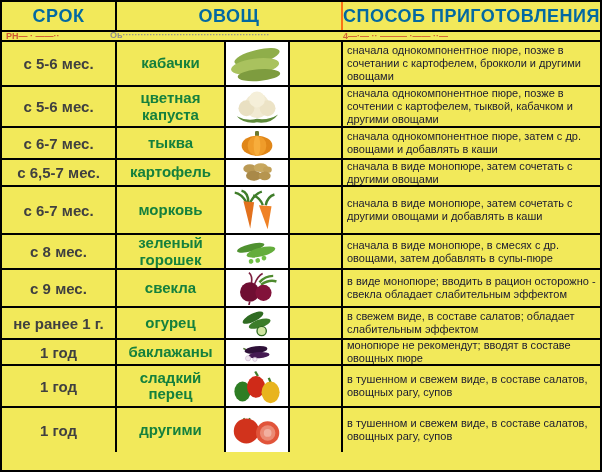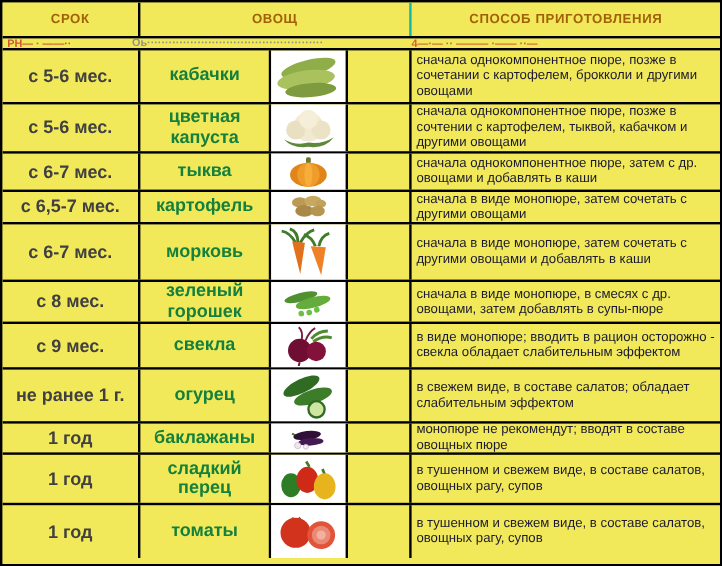--- a/index.html
+++ b/index.html
@@ -13,25 +13,25 @@
     background:#F2E95A;
     border:2px solid #000;
     display:flex;flex-direction:column;overflow:hidden;
   }
   .hrow{
     display:grid;grid-template-columns:115px 109px 64px 53px 1fr;
     height:30px;box-sizing:border-box;border-bottom:2px solid #000;
   }
   .hcell{
     display:flex;align-items:center;justify-content:center;
-    font-weight:bold;font-size:11px;color:#a16207;letter-spacing:.5px;
+    font-weight:bold;font-size:18px;color:#0369a1;letter-spacing:.5px;
     box-sizing:border-box;
   }
   .hcell.term{grid-column:1;border-right:2px solid #000;}
-  .hcell.veg{grid-column:2 / span 3;border-right:2px solid #14b8a6;}
+  .hcell.veg{grid-column:2 / span 3;border-right:2px solid #f97316;}
   .hcell.method{grid-column:5;}
   .wmrow{
     position:relative;height:10px;box-sizing:border-box;
     border-bottom:2px solid #000;overflow:hidden;
     font-size:9px;line-height:9px;white-space:nowrap;
   }
   .wm-red{position:absolute;left:4px;top:0;color:rgba(196,40,36,.75);font-weight:bold;}
   .wm-blue{position:absolute;left:108px;top:-1px;color:rgba(64,70,190,.55);font-weight:bold;}
   .wm-red2{position:absolute;left:341px;top:0;color:rgba(196,40,36,.7);font-weight:bold;}
   .row{
@@ -192,21 +192,21 @@
           </g>
           <circle cx="22" cy="26" r="12" fill="#6f0e32"></circle>
           <circle cx="39" cy="27" r="10" fill="#82123a"></circle>
           <path d="M22 38 L21 42" stroke="#6f0e32" stroke-width="2"></path>
         </svg>
       </div>
     <div class="cell spacer"></div>
     <div class="cell method">в виде монопюре; вводить в рацион осторожно - свекла обладает слабительным эффектом</div>
   </div>
 
-  <div class="row" style="height:45px">
+  <div class="row" style="height:32px">
     <div class="cell term">не ранее 1 г.</div>
     <div class="cell name">огурец</div>
     <div class="cell img">
         <svg viewBox="0 0 62 42" preserveAspectRatio="xMidYMid meet">
           <ellipse cx="25" cy="13" rx="17" ry="6" fill="#2f6b22" transform="rotate(-26 25 13)"></ellipse>
           <ellipse cx="35" cy="22" rx="17" ry="6" fill="#3c7d2a" transform="rotate(-18 35 22)"></ellipse>
           <circle cx="38" cy="33" r="7" fill="#cfe6a0" stroke="#2f6b22" stroke-width="2"></circle>
         </svg>
       </div>
     <div class="cell spacer"></div>
@@ -240,21 +240,21 @@
           <ellipse cx="30" cy="22" rx="10" ry="12" fill="#cf2a18"></ellipse>
           <ellipse cx="46" cy="28" rx="10" ry="12" fill="#e8b41e"></ellipse>
         </svg>
       </div>
     <div class="cell spacer"></div>
     <div class="cell method">в тушенном и свежем виде, в составе салатов, овощных рагу, супов</div>
   </div>
 
   <div class="row" style="height:44px">
     <div class="cell term">1 год</div>
-    <div class="cell name">томаты</div>
+    <div class="cell name">другими</div>
     <div class="cell img">
         <svg viewBox="0 0 62 42" preserveAspectRatio="xMidYMid meet">
           <path d="M17 9 l3 4 l4-4" stroke="#3f7d2a" stroke-width="2" fill="none"></path>
           <circle cx="20" cy="22" r="13" fill="#d1331c"></circle>
           <circle cx="42" cy="24" r="12" fill="#e1543a"></circle>
           <circle cx="42" cy="24" r="8" fill="#eb8a74"></circle>
           <circle cx="42" cy="24" r="4" fill="#f2b0a0"></circle>
         </svg>
       </div>
     <div class="cell spacer"></div>

